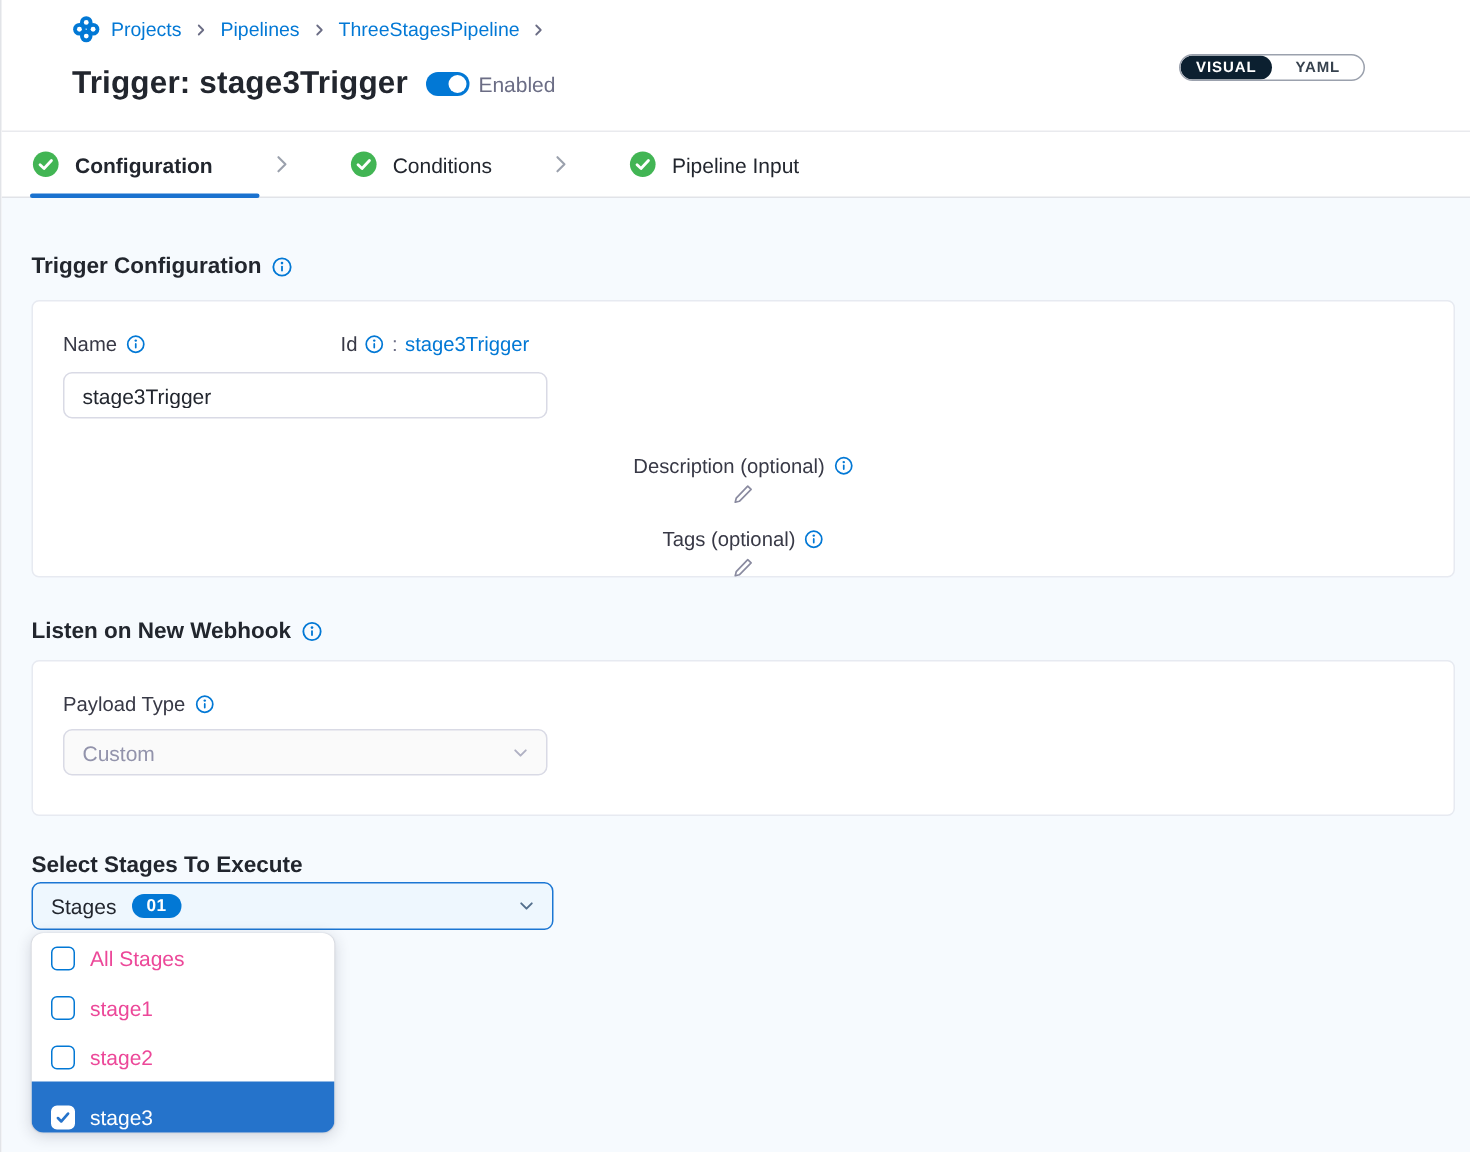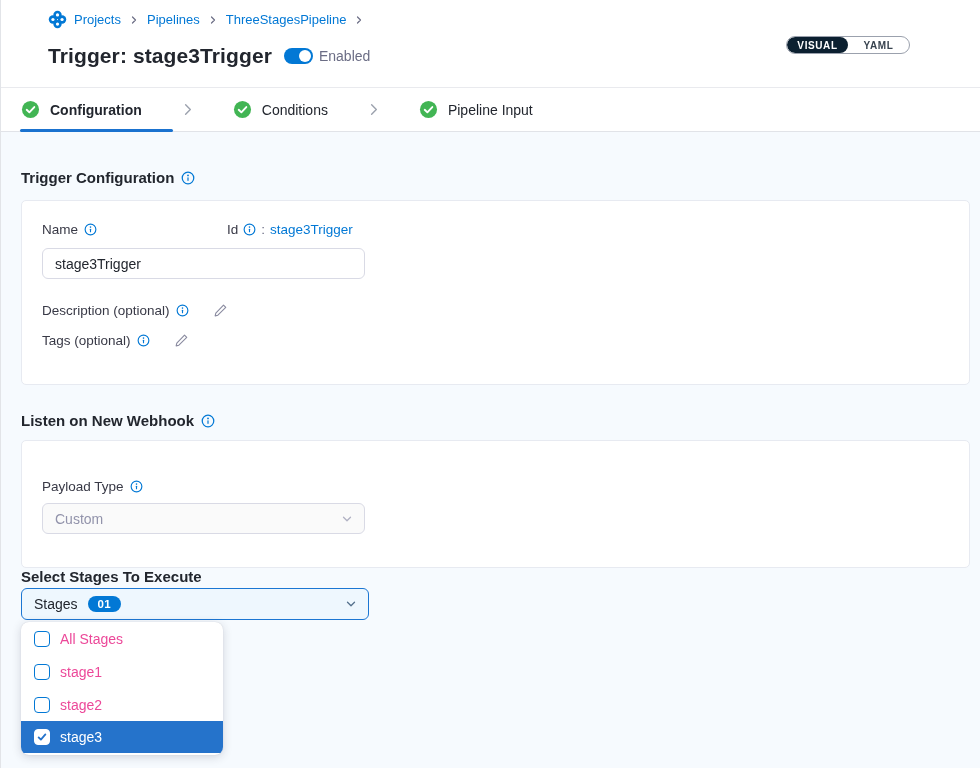--- a/index.html
+++ b/index.html
@@ -38,47 +38,47 @@
 
   
   .content { position:absolute; top:132px; left:0; right:0; bottom:0; background:#f6fafe; }
   .section-heading { display:flex; align-items:center; gap:7px; font-size:15px; font-weight:700; color:#22262e; }
   .h-trigger { position:absolute; top:37px; left:20px; }
   .h-webhook { position:absolute; top:280px; left:20px; }
   .h-stages { position:absolute; top:436px; left:20px; }
 
   .card { position:absolute; left:20px; right:10px; background:#fff; border:1px solid #e7eaf1; border-radius:5px; }
   .card1 { top:68px; height:185px; padding:21px 20px; }
-  .card2 { top:308px; height:128px; padding:38px 20px; }
+  .card2 { top:308px; height:104px; padding:21px 20px; }
 
   .field-label { display:flex; align-items:center; gap:6px; font-size:13.5px; font-weight:500; color:#383946; }
   .label-row { position:relative; height:17px; }
   .id-group { position:absolute; left:185px; top:0; display:flex; align-items:center; gap:5px; font-size:13.5px; }
   .id-label { color:#383946; }
   .id-colon { color:#6b6d85; }
   .id-value { color:#0278d5; cursor:pointer; }
 
   .text-input { margin-top:9px; width:323px; height:31px; border:1px solid #d9dae5; border-radius:6px; background:#fff; font-family:"Liberation Sans",sans-serif; font-size:14px; color:#22262e; padding:0 12px; outline:none; }
 
-  .inline-edit-row { display:flex; align-items:center; gap:24px; }
+  .inline-edit-row { display:flex; align-items:center; gap:4px;flex-direction:column; }
   .row-desc { margin-top:24px; }
   .row-tags { margin-top:15px; }
 
   .select-box { position:relative; width:323px; height:31px; border:1px solid #d9dae5; border-radius:6px; background:#fafafa; display:flex; align-items:center; padding:0 12px; font-size:14px; color:#9293ab; margin-top:9px; cursor:not-allowed; }
   .select-box .chev { position:absolute; right:10px; top:8px; color:#b0b1c3; }
 
   
   .stage-select { position:absolute; top:456px; left:20px; width:348px; height:32px; background:#eef7fe; border:1.5px solid #1b76d3; border-radius:6px; display:flex; align-items:center; padding:0 12px; cursor:pointer; }
   .stage-select-label { font-size:14px; color:#22262e; }
   .count-badge { margin-left:10px; background:#0278d5; color:#fff; font-size:11.5px; font-weight:700; padding:2px 10px; border-radius:9px; letter-spacing:.3px; }
   .stage-select .chev { position:absolute; right:10px; top:8px; color:#54708d; }
 
   .dropdown { position:absolute; top:490px; left:20px; width:202px; height:133px; background:#fff; border-radius:8px; box-shadow:0 2px 10px rgba(40,41,61,.18), 0 0 1px rgba(40,41,61,.18); overflow:hidden; }
   .option { height:33px; display:flex; align-items:center; gap:10px; padding:0 13px; font-size:14px; color:#ec4899; cursor:pointer; }
-  .option.highlighted { height:32px; background:#2573cb; color:#fff; }
+  .option.highlighted { height:48px; background:#2573cb; color:#fff; }
   .checkbox { width:16px; height:16px; border:1.5px solid #0278d5; border-radius:4px; background:#fff; flex:0 0 auto; display:flex; align-items:center; justify-content:center; }
   .checkbox.checked { border-color:#fff; }
 
   .info-icon { flex:0 0 auto; cursor:pointer; }
   .pencil-icon { cursor:pointer; }
 </style>
 </head>
 <body>
 
 <div class="header">

